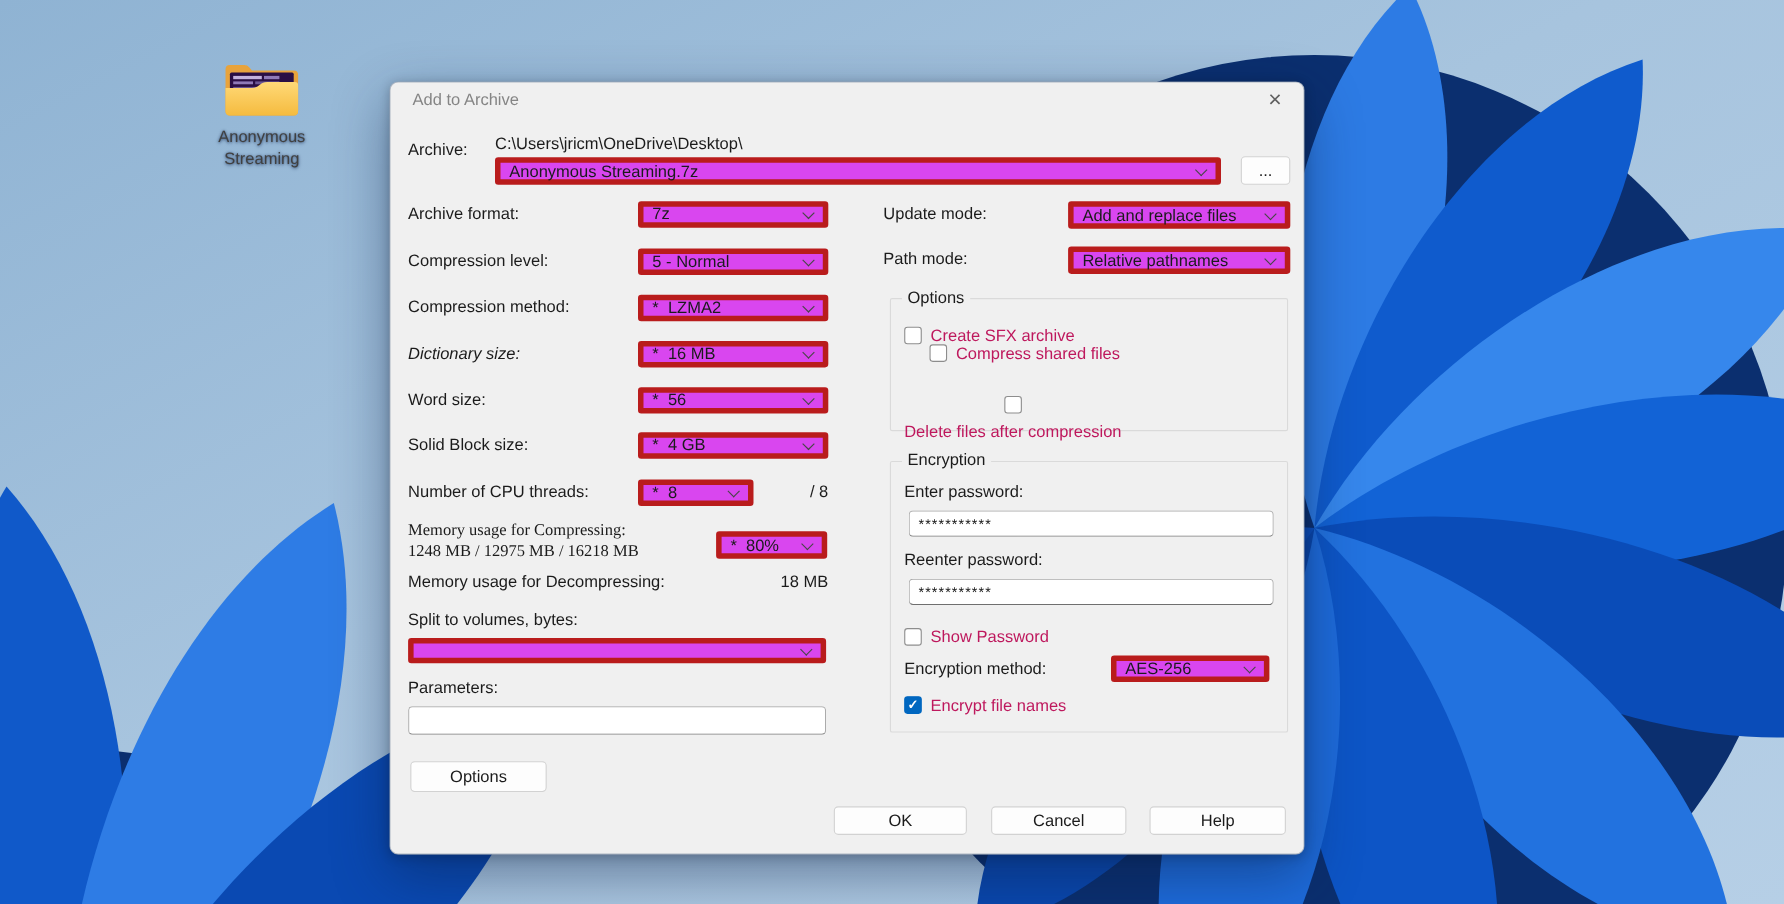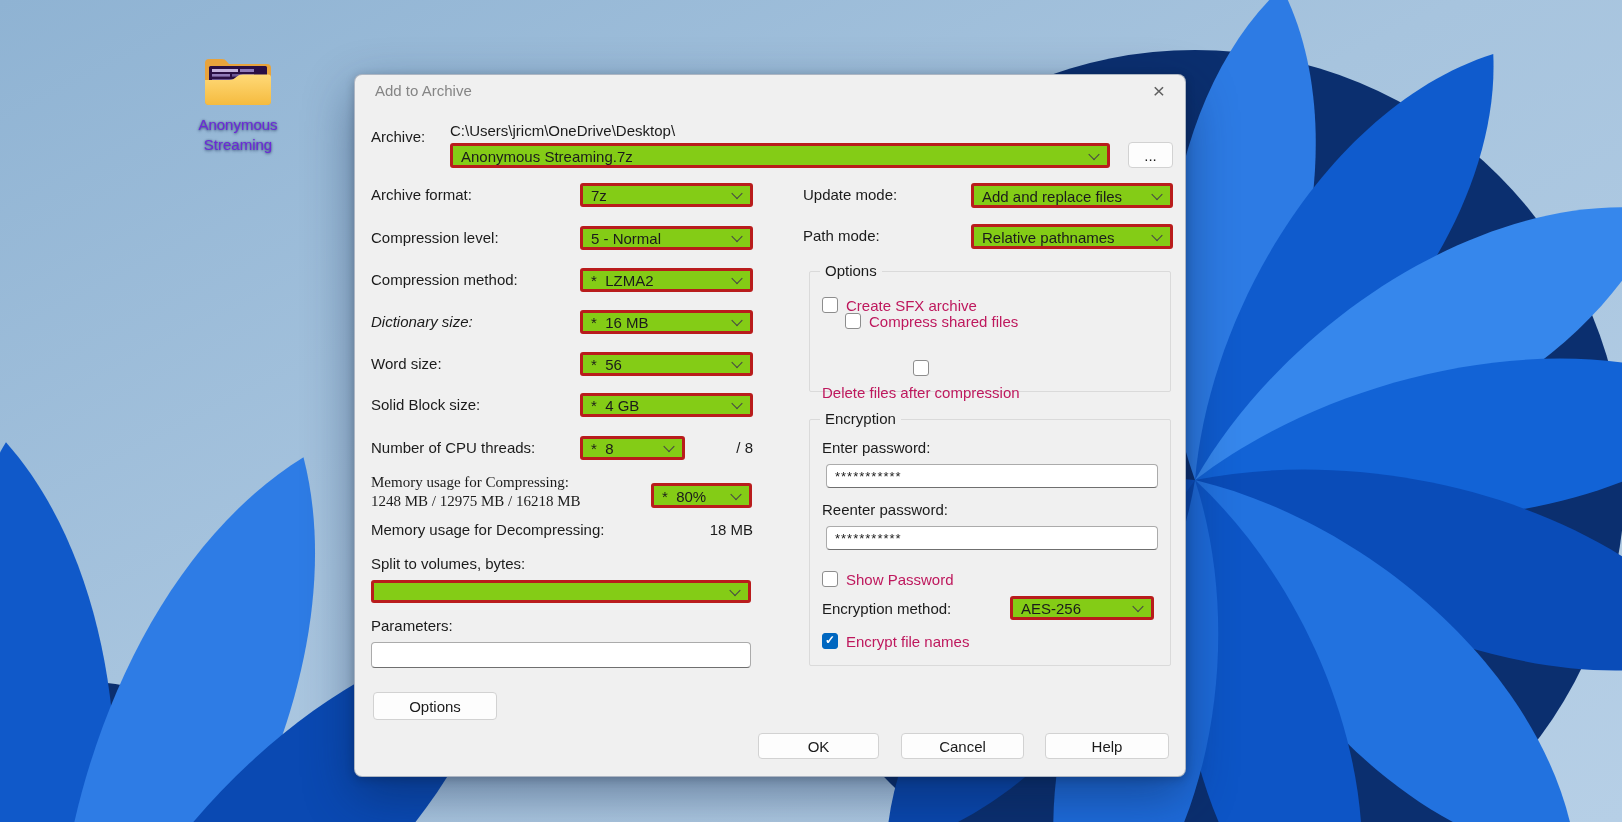--- a/index.html
+++ b/index.html
@@ -8,21 +8,21 @@
     font-family:"Liberation Sans",sans-serif;
     -webkit-font-smoothing:antialiased;
     background:#a7c4de;
   }
   .wallpaper{position:absolute;inset:0;width:1622px;height:822px;display:block;}
 
   
   .desktop-icon{position:absolute;left:168px;top:54px;width:140px;text-align:center;cursor:default;}
   .desktop-icon svg{display:block;margin:0 auto;}
   .desktop-icon .dlabel{
-    margin-top:5px;color:#6d28d9;font-size:15px;line-height:20px;
+    margin-top:5px;color:#404040;font-size:15px;line-height:20px;
     text-shadow:0 1px 3px rgba(20,40,80,.65), 0 0 2px rgba(20,40,80,.4);
   }
 
   
   .dialog{
     position:absolute;left:354px;top:74px;width:832px;height:703px;
     background:#f0f0f0;border:1px solid rgba(90,110,140,.45);border-radius:8px;
     box-shadow:0 18px 50px rgba(8,30,70,.45), 0 2px 10px rgba(0,0,0,.22);
     box-sizing:border-box;
   }
@@ -32,21 +32,21 @@
     position:absolute;right:10px;top:3px;width:32px;height:26px;
     display:flex;align-items:center;justify-content:center;
     color:#5f5f5f;font-size:21px;font-weight:300;border-radius:4px;cursor:default;
   }
 
   .lbl{position:absolute;font-size:15px;color:#1b1b1b;line-height:20px;white-space:nowrap;}
   .lbl2{line-height:19px;}
   .val{position:absolute;font-size:15px;color:#1b1b1b;line-height:20px;white-space:nowrap;}
 
   .combo{
-    position:absolute;height:24px;background:#84cc16;border:3px solid #b91c1c;
+    position:absolute;height:24px;background:#d946ef;border:5px solid #b91c1c;
     border-radius:3px;box-sizing:border-box;
   }
   .combo .cv{
     position:absolute;left:8px;top:50%;transform:translateY(-50%);
     font-size:15px;color:#1b1b1b;white-space:pre;
   }
   .chev{
     position:absolute;right:9px;top:50%;width:7px;height:7px;
     border-right:1.4px solid #474747;border-bottom:1.4px solid #474747;
     transform:translateY(-68%) rotate(45deg);

